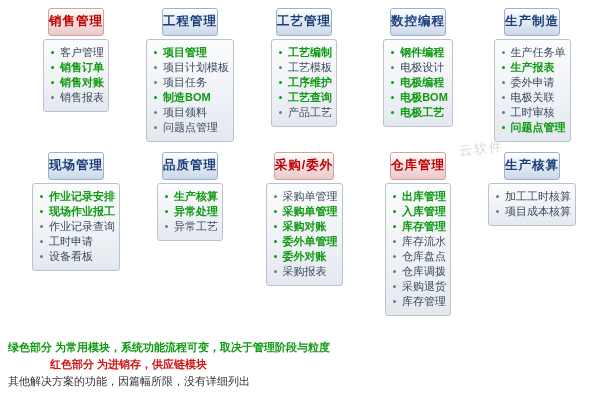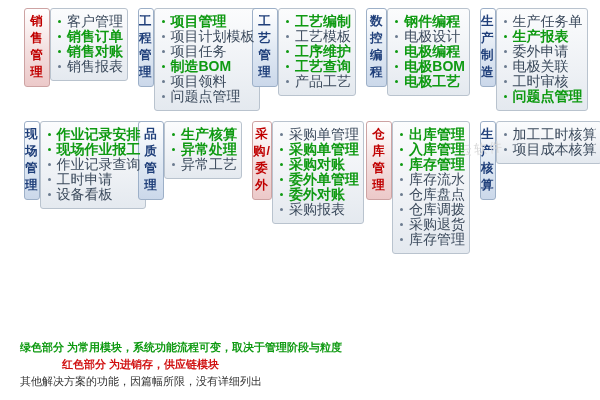--- a/index.html
+++ b/index.html
@@ -20,22 +20,22 @@
     display:flex;
     justify-content:flex-start;
     gap:10px;
     padding-left:18px;
   }
   .row1{margin-bottom:10px;}
   .card{
     width:104px;
     box-sizing:border-box;
     display:flex;
-    flex-direction:row;
-    align-items:flex-start;
+    flex-direction:column;
+    align-items:center;
   }
   .card-title{
     box-sizing:border-box;
     border:1px solid #9aa6b5;
     border-radius:3px;
     text-align:center;
     font-size:12.5px;
     font-weight:bold;
     padding:4px 0 5px 0;
     letter-spacing:1px;
@@ -57,41 +57,41 @@
     border-radius:3px;
     background:linear-gradient(#fbfcfd,#eef1f5 60%,#e4e9ef);
     padding:5px 4px 6px 6px;
     min-height:40px;
   }
   .card-body ul{
     list-style:none;
     margin:0;padding:0;
   }
   .card-body li{
-    font-size:14px;
+    font-size:11px;
     line-height:15px;
     color:#3b4a5c;
     padding-left:10px;
     position:relative;
     white-space:nowrap;
   }
   .card-body li::before{
     content:"";
     position:absolute;
     left:1px;top:6px;
     width:3px;height:3px;
     border-radius:50%;
     background:#6b7b8f;
   }
   .card-body li.green{color:#0f9a12;font-weight:bold;}
   .card-body li.green::before{background:#0f9a12;}
 
   .legend{
     position:absolute;
-    left:20px;
+    left:8px;
     bottom:10px;
     font-size:11px;
     line-height:17px;
     color:#333;
   }
   .legend .lg-green{color:#0f9a12;font-weight:bold;}
   .legend .lg-red{color:#d11313;font-weight:bold;margin-left:42px;}
   .legend .lg-rest{color:#333;}
   .watermark{
     position:absolute;

